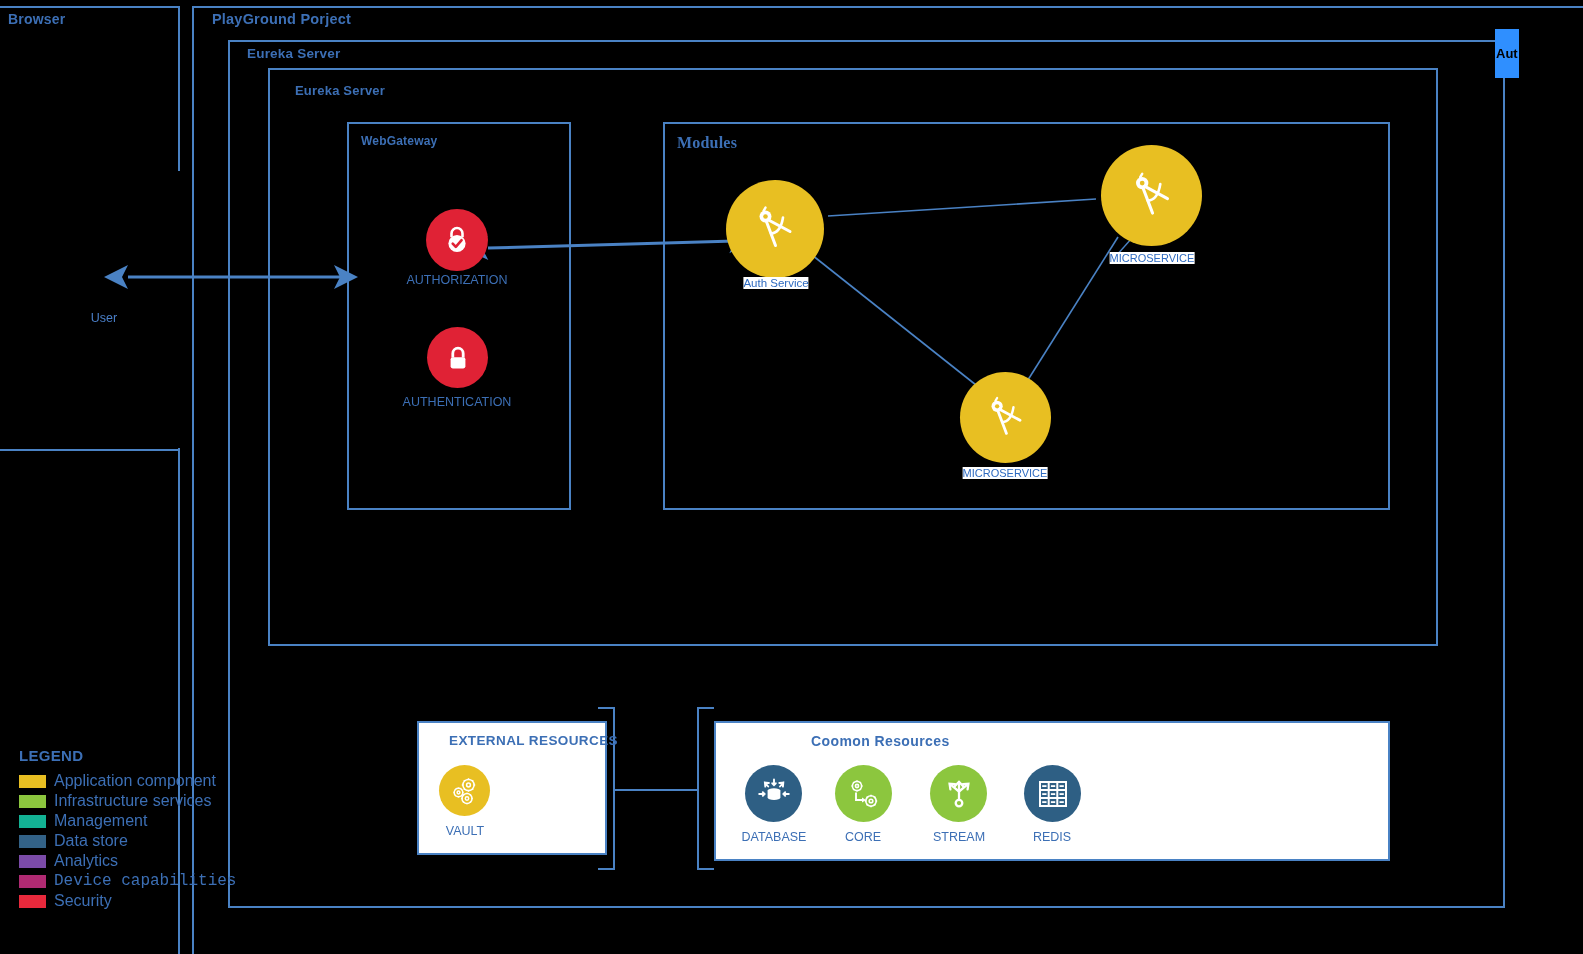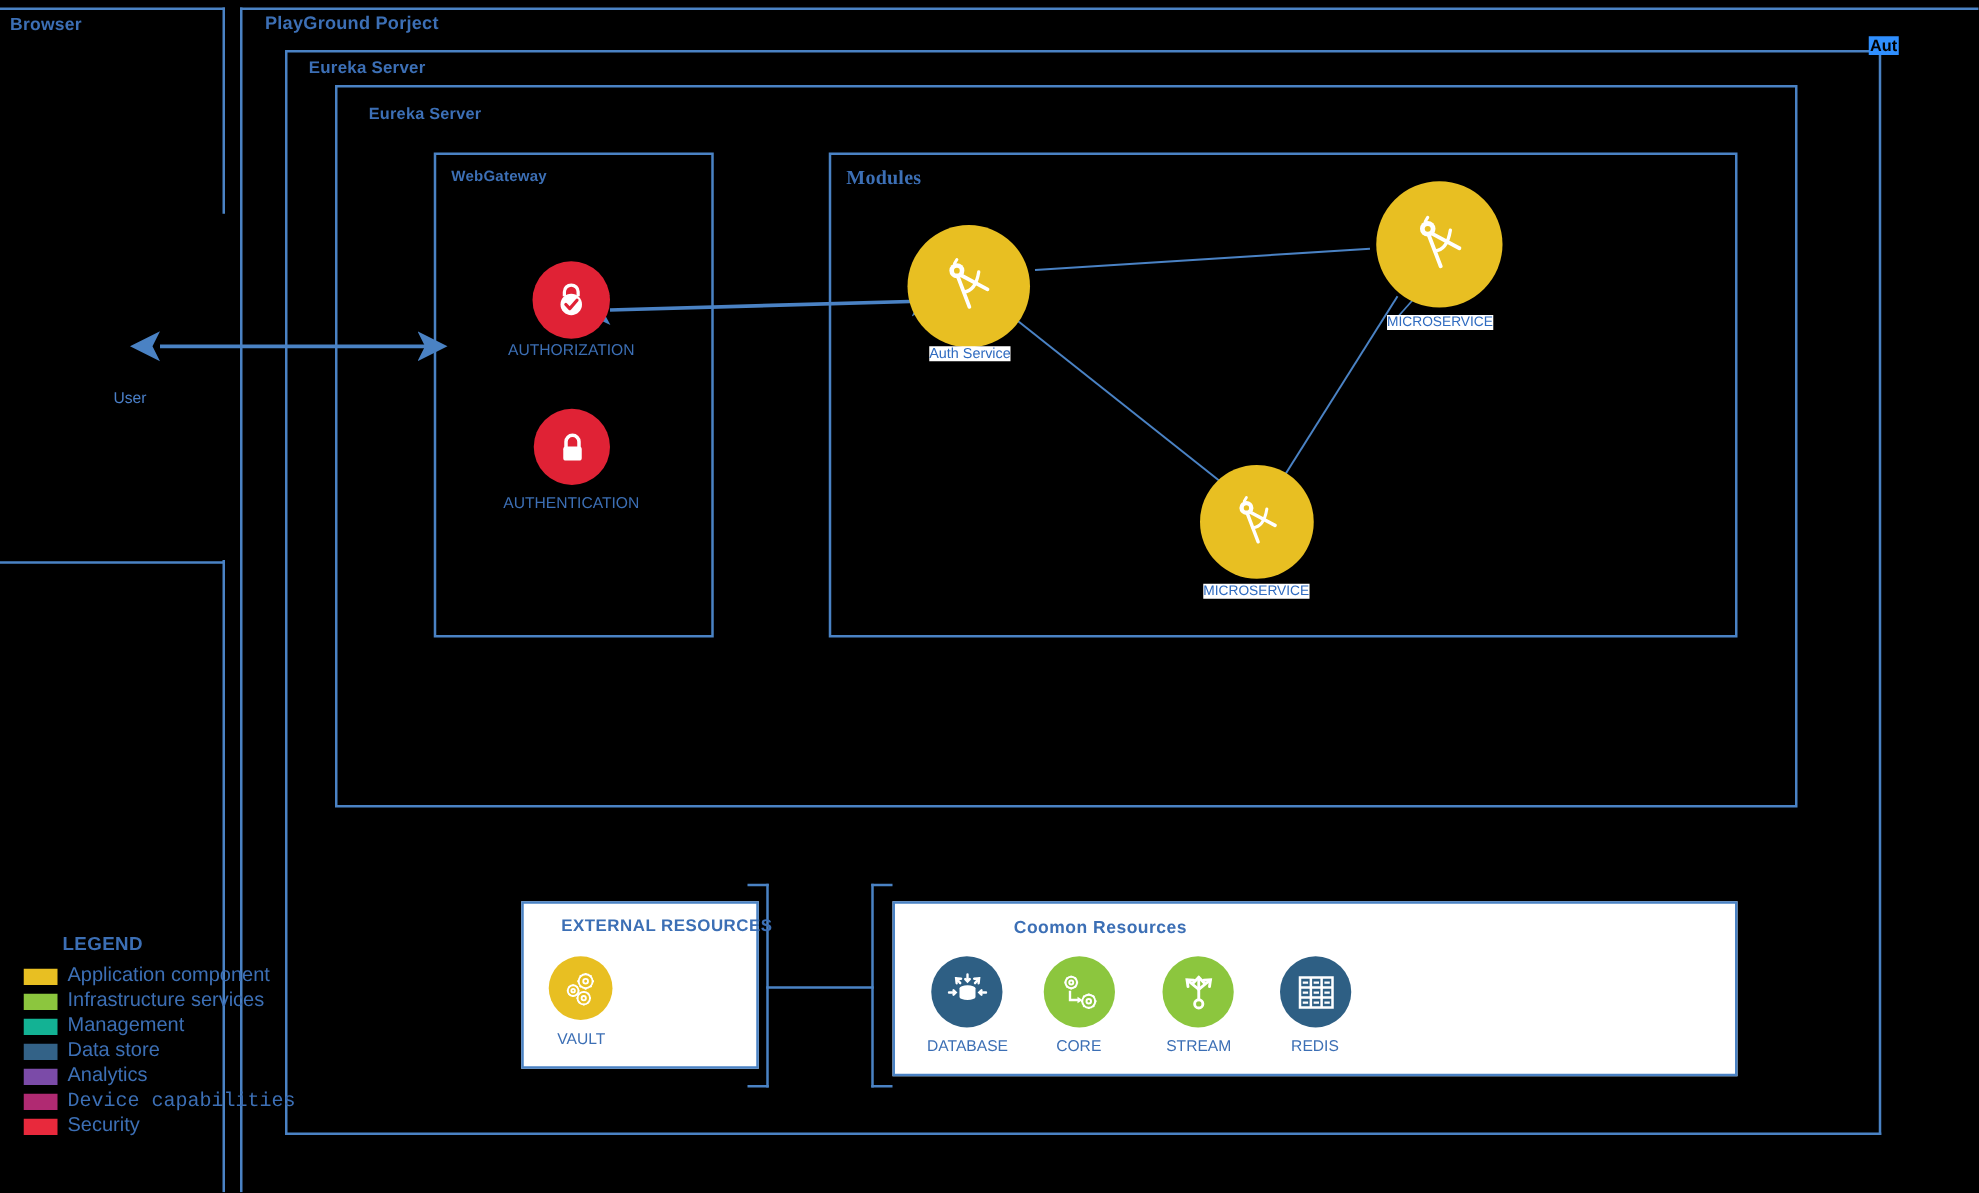--- a/index.html
+++ b/index.html
@@ -91,21 +91,21 @@
     width: 1583px;
     height: 954px;
     pointer-events: none;
   }
   .sel-text {
     position: absolute;
     background: #2f8fff;
     color: #000000;
     font-weight: bold;
     font-size: 13px;
-    padding: 0 1px;
+    padding: 17px 1px;
   }
   .res-label {
     position: absolute;
     color: #3c6fb5;
     font-size: 12.5px;
     transform: translateX(-50%);
     white-space: nowrap;
   }
   .res-title {
     position: absolute;
@@ -326,21 +326,21 @@
         <rect x="18.9" y="20.2" width="4.3" height="1.8"></rect>
         <rect x="27.5" y="20.2" width="4.3" height="1.8"></rect>
         <rect x="10.2" y="28.2" width="4.3" height="1.8"></rect>
         <rect x="18.9" y="28.2" width="4.3" height="1.8"></rect>
         <rect x="27.5" y="28.2" width="4.3" height="1.8"></rect>
       </g>
     </svg>
   </div>
   <div class="res-label" style="left:1052px; top:830px;">REDIS</div>
 
-  <div class="legend-title" style="left:19px; top:747px;margin-left:31px;">LEGEND</div>
+  <div class="legend-title" style="left:19px; top:747px;">LEGEND</div>
 
   <div class="legend-row" style="left:19px; top:772px;">
     <span class="legend-sw" style="background:#e8bf22;"></span>
     <span class="legend-txt">Application component</span>
   </div>
   <div class="legend-row" style="left:19px; top:792px;">
     <span class="legend-sw" style="background:#8cc63e;"></span>
     <span class="legend-txt">Infrastructure services</span>
   </div>
   <div class="legend-row" style="left:19px; top:812px;">

